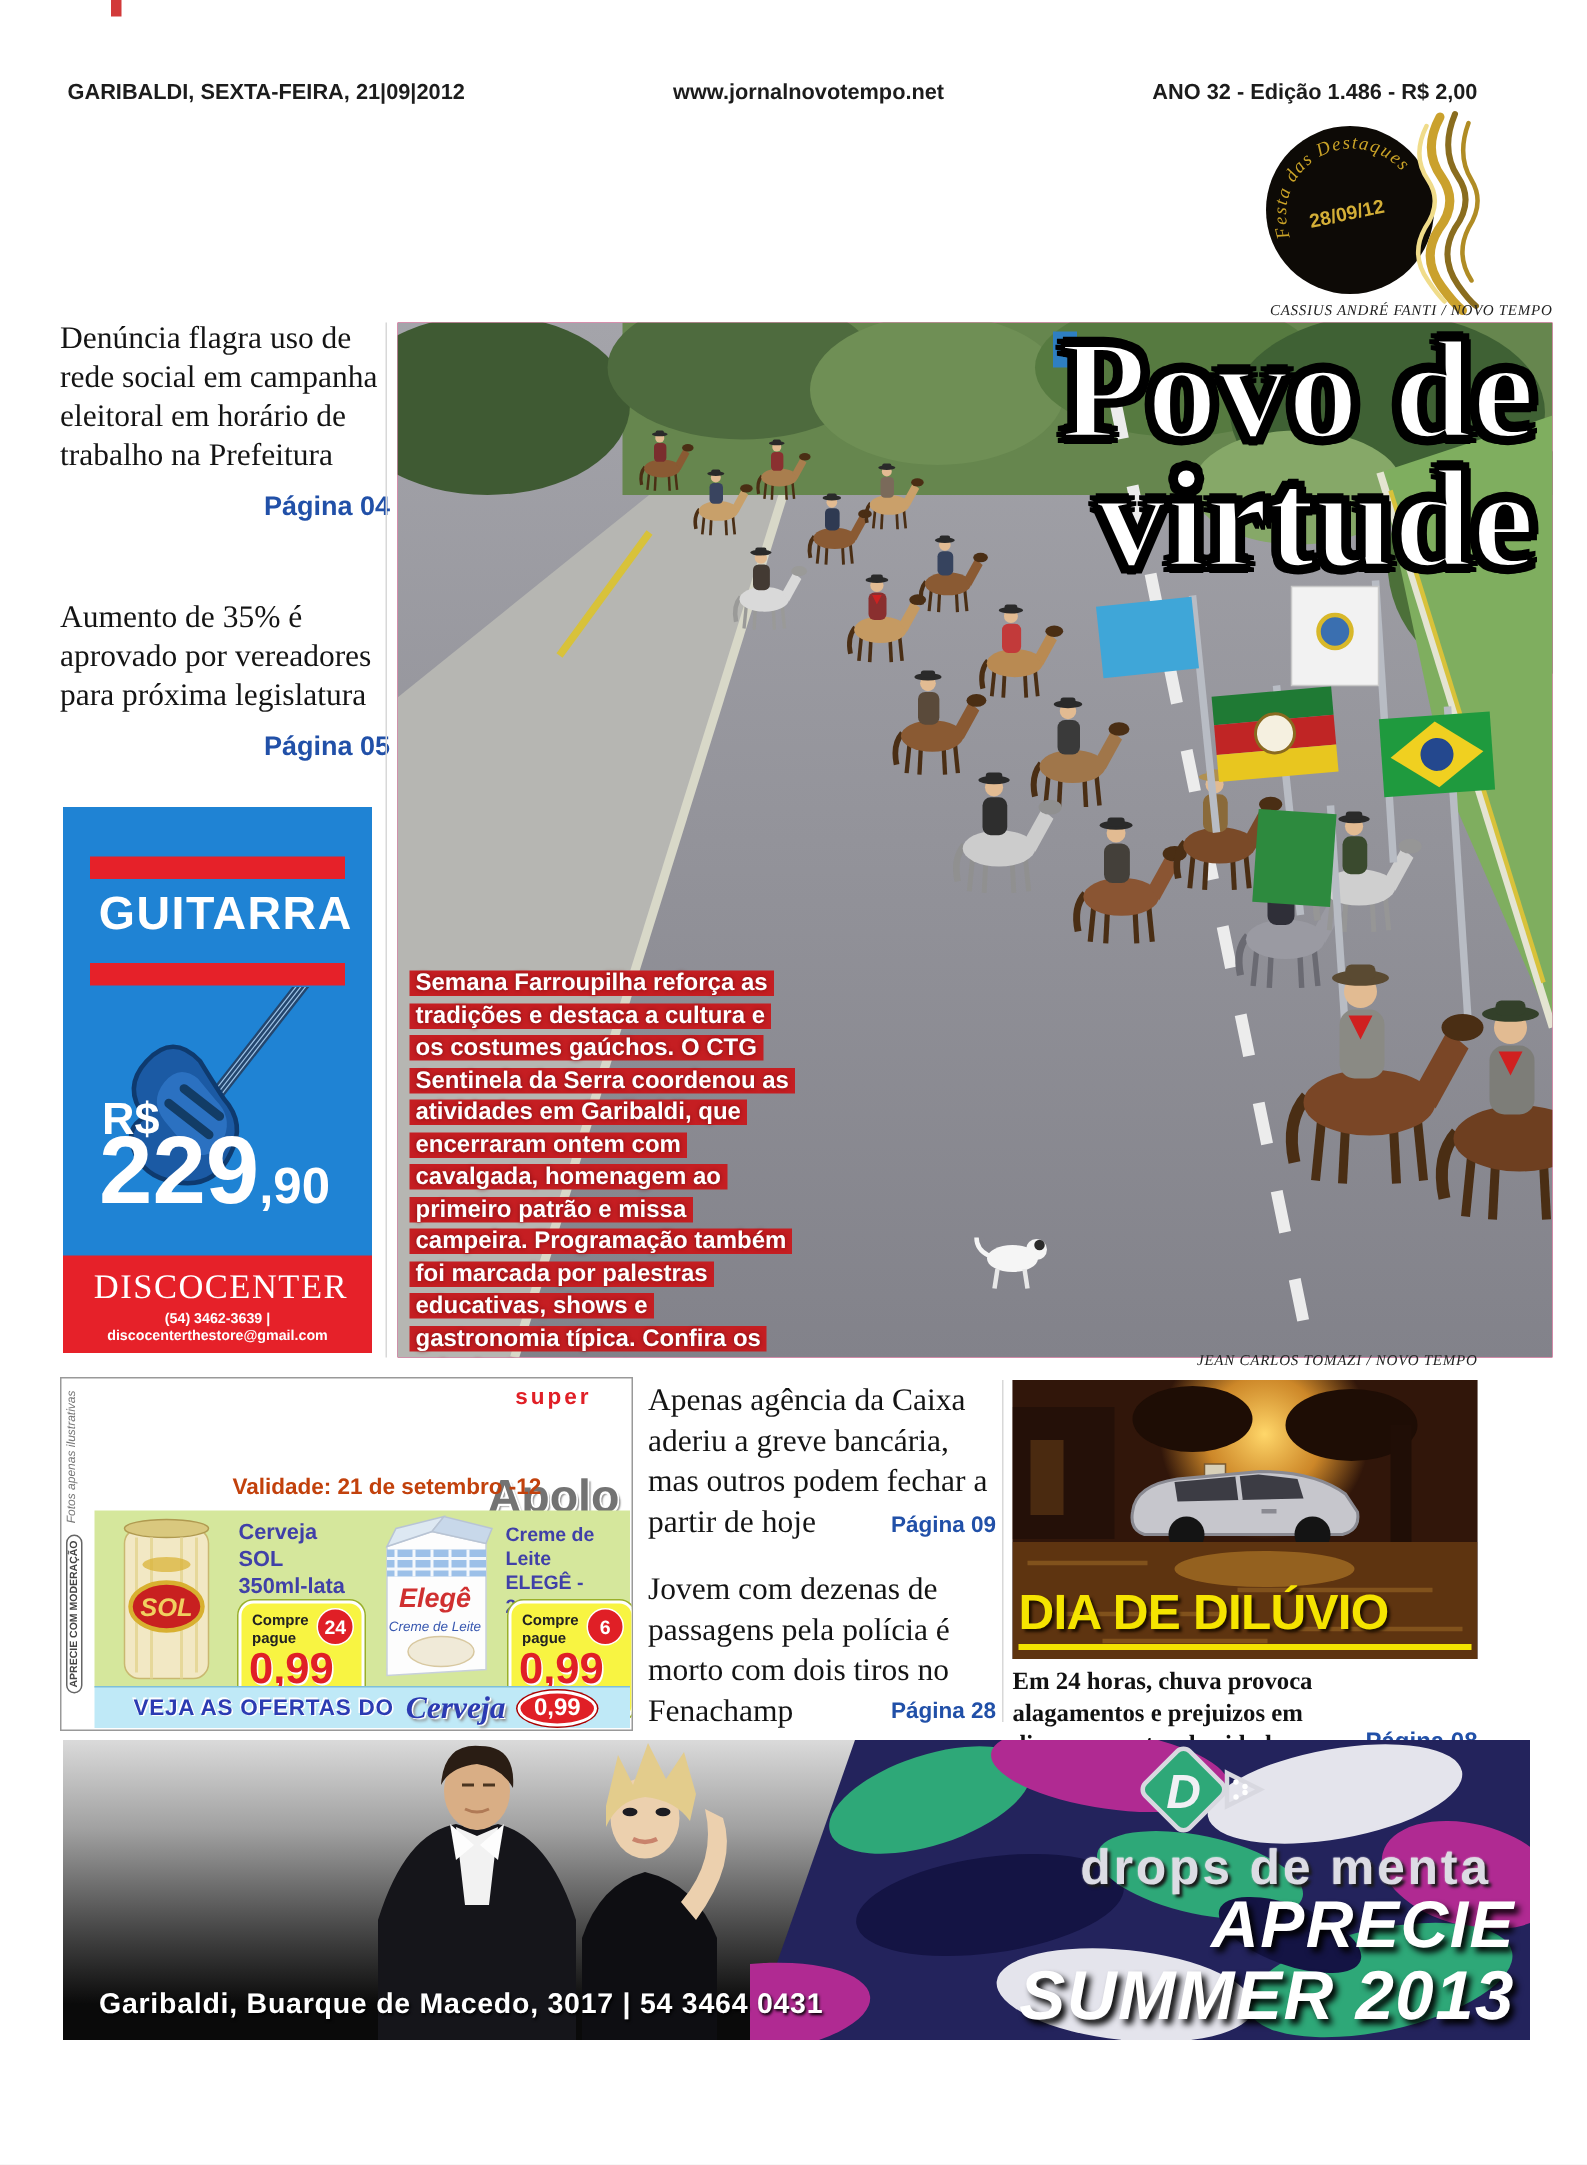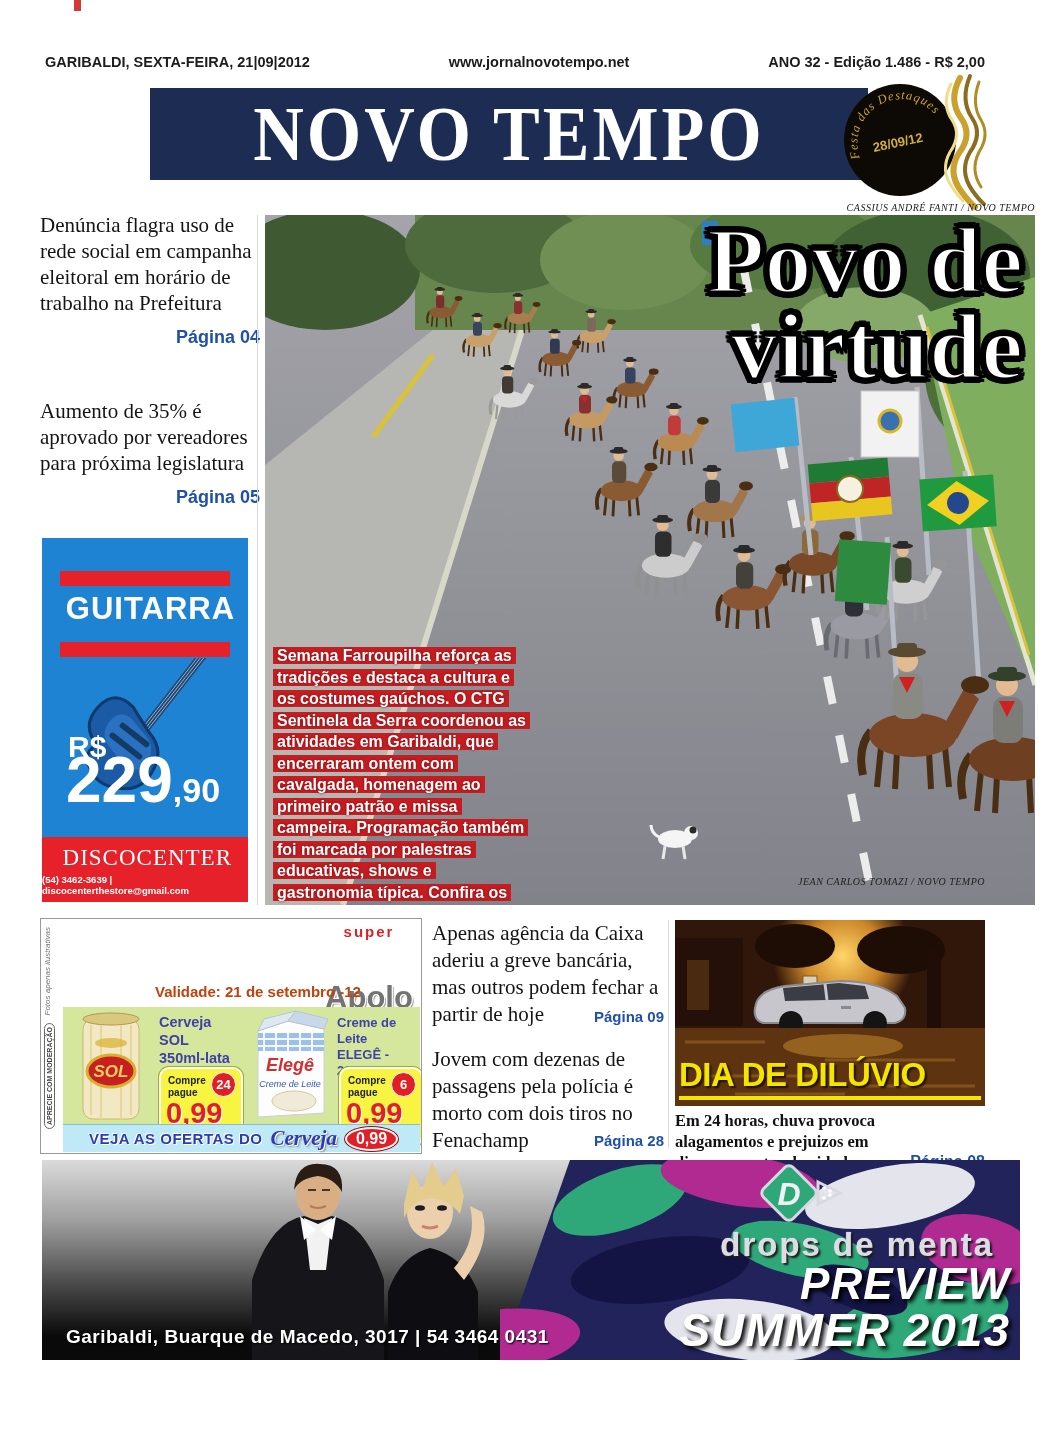--- a/index.html
+++ b/index.html
@@ -26,21 +26,21 @@
   .g-bar{position:absolute;left:18px;right:18px;height:15px;background:#e62129;}
   .g-title{position:absolute;left:0;right:0;top:53px;text-align:center;color:#fff;
            font-weight:900;font-size:31px;letter-spacing:1px;padding-left:11px;}
   .g-guitar{position:absolute;left:18px;top:120px;width:170px;height:150px;}
   .g-cur{position:absolute;left:26px;top:192px;color:#fff;font-weight:bold;font-size:30px;}
   .g-price{position:absolute;left:24px;top:212px;color:#fff;font-weight:900;font-size:64px;line-height:60px;}
   .g-cents{font-size:34px;font-weight:900;}
   .g-band{position:absolute;left:0;right:0;bottom:0;height:65px;background:#e62129;}
   .g-store{position:absolute;right:16px;top:8px;color:#fff;font-family:"Liberation Serif",serif;
            font-size:23px;letter-spacing:1px;}
-  .g-contact{position:absolute;left:0;right:0;bottom:6px;text-align:left;color:#fff;
+  .g-contact{position:absolute;left:0;right:0;bottom:6px;text-align:center;color:#fff;
              font-size:9.5px;font-weight:bold;}
   
   .credit{position:absolute;font-family:"Liberation Serif",serif;font-style:italic;
           font-size:10px;color:#222;letter-spacing:.5px;}
   .credit-main{right:23px;top:202px;}
   .main-photo{position:absolute;left:265px;top:215px;width:770px;height:690px;overflow:hidden;background:#be185d;}
   .headline{position:absolute;right:12px;top:2px;text-align:right;font-family:"Liberation Serif",serif;
             font-weight:bold;font-size:94px;line-height:86px;color:#fff;-webkit-text-stroke:3px #000;
             text-shadow:4px 4px 0 #000,-4px 4px 0 #000,4px -4px 0 #000,-4px -4px 0 #000,
                         0 5px 0 #000,5px 0 0 #000,0 -5px 0 #000,-5px 0 0 #000;}
@@ -95,21 +95,21 @@
   .ap-festival{font-family:"Liberation Serif",serif;font-style:italic;font-weight:bold;font-size:21px;
                color:#2b3bb2;text-shadow:1px 1px 0 #fff,2px 2px 2px #888;}
   .ap-foot-price{background:#e01f26;border:2px solid #fff;border-radius:50%;color:#fff;
                  font-weight:900;font-size:16px;padding:1px 9px;box-shadow:0 0 0 1px #a00;}
   
   .mid-teaser{position:absolute;left:432px;width:232px;font-family:"Liberation Serif",serif;
               font-size:21px;line-height:27px;color:#141414;}
   .mid-teaser .page-abs{position:absolute;right:0;bottom:2px;font-family:"Liberation Sans",sans-serif;
               font-weight:bold;font-size:15px;color:#2150a8;}
   
-  .credit-flood{right:73px;top:876px;}
+  .credit-flood{right:73px;top:902px;}
   .flood-photo{position:absolute;left:675px;top:920px;width:310px;height:186px;overflow:hidden;background:#31160a;}
   .flood-headline{position:absolute;left:4px;right:4px;bottom:6px;color:#f5e400;font-weight:900;
                   font-size:33px;letter-spacing:-.5px;white-space:nowrap;
                   text-shadow:2px 2px 2px #201000;border-bottom:4px solid #f5e400;padding-bottom:2px;}
   .flood-caption{position:absolute;left:675px;top:1110px;width:310px;font-family:"Liberation Serif",serif;
                  font-weight:bold;font-size:16.5px;line-height:21px;color:#111;}
   .flood-caption .cap-text{display:block;margin-right:78px;}
   .flood-caption .page-abs{position:absolute;right:0;bottom:1px;font-family:"Liberation Sans",sans-serif;
                  font-weight:bold;font-size:16px;color:#2150a8;}
   
@@ -133,23 +133,20 @@
 <div class="page">
 
   <div class="print-mark"></div>
 
   <div class="header-row">
     <span>GARIBALDI, SEXTA-FEIRA, 21|09|2012</span>
     <span>www.jornalnovotempo.net</span>
     <span>ANO 32 - Edição 1.486 - R$ 2,00</span>
   </div>
 
-  <div class="masthead">
-    <span class="masthead-title">NOVO TEMPO</span>
-  </div>
   <svg class="seal" viewBox="0 0 150 142">
     <circle cx="58" cy="68" r="56" fill="#0d0a06"></circle>
     <path id="sealArc" d="M 18,86 A 44,44 0 1 1 100,88" fill="none"></path>
     <text font-family="Liberation Serif,serif" font-style="italic" font-size="12.5" fill="#c9a227" letter-spacing="1">
       <textPath href="#sealArc">Festa das Destaques</textPath>
     </text>
     <text x="32" y="80" fill="#d4af37" font-size="13" font-weight="bold" transform="rotate(-12 32 80)">28/09/12</text>
     <g stroke-linecap="round" fill="none">
       <path d="M118,6 q-12,22 1,40 q12,17 -2,35 q-12,19 2,38 q8,11 14,16" stroke="#caa12d" stroke-width="6"></path>
       <path d="M128,4 q-10,24 2,42 q11,16 -2,34 q-11,19 2,38 q7,10 12,14" stroke="#8a6d1f" stroke-width="4"></path>
@@ -513,18 +510,18 @@
     <svg class="ba-logo" viewBox="0 0 120 64">
       <rect x="28" y="8" width="42" height="42" rx="6" fill="#2ea878" stroke="#d8d8e0" stroke-width="3" transform="rotate(45 49 29)"></rect>
       <text x="49" y="41" text-anchor="middle" font-size="32" font-weight="bold" font-style="italic" fill="#f0f0f4">D</text>
       <polygon points="78,18 100,29 78,40" fill="none" stroke="#d8d8e0" stroke-width="3"></polygon>
       <circle cx="84" cy="24" r="1.8" fill="#fff"></circle>
         <circle cx="90" cy="27" r="1.8" fill="#fff"></circle>
       <circle cx="84" cy="34" r="1.8" fill="#fff"></circle>
         <circle cx="90" cy="31" r="1.8" fill="#fff"></circle>
     </svg>
     <div class="dm-brand">drops de menta</div>
-    <div class="dm-line dm-l1">PREVIEW</div>
+    <div class="dm-line dm-l1">APRECIE</div>
     <div class="dm-line dm-l2">SUMMER 2013</div>
     <div class="dm-address">Garibaldi, Buarque de Macedo, 3017  |  54 3464 0431</div>
   </div>
 
 </div>
 
 </body></html>

